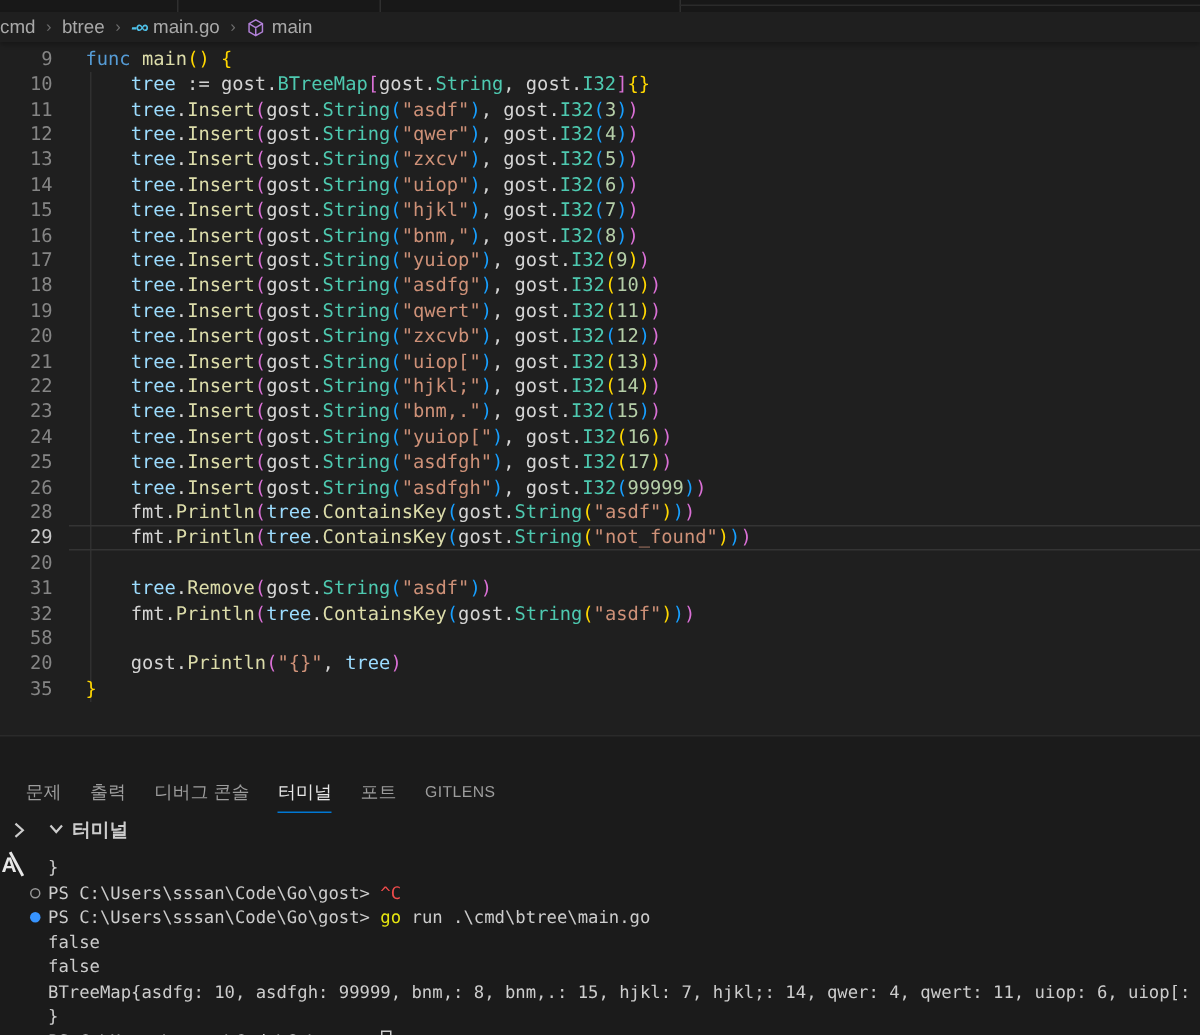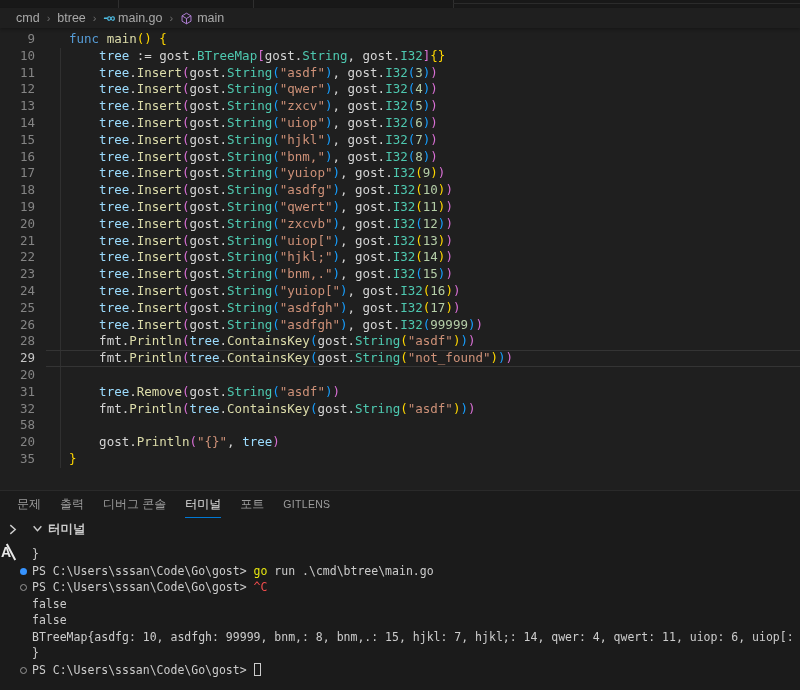--- a/index.html
+++ b/index.html
@@ -7,52 +7,52 @@
   body { font-family:"Liberation Sans", sans-serif; }
 
   .app { position:relative; width:800px; height:690px; }
 
   
   .topstrip { position:relative; height:8px; background:var(--strip-bg,#181818); }
   .tab-sep { position:absolute; top:0; width:1px; height:8px; background:#2f2f2f; }
   .tab-hline { position:absolute; top:3px; left:453px; right:0; height:1px; background:#2b2b2b; }
 
   
-  .breadcrumb { height:20px; display:flex; align-items:center; padding-left:16px;
+  .breadcrumb { height:20px; display:flex; align-items:center; 
     background:var(--editor-bg,#1f1f1f); color:var(--breadcrumb-fg,#a9a9a9); font-size:12.5px;
     box-shadow:0 2px 3px rgba(0,0,0,0.25); position:relative; z-index:2;text-align:center; }
   .bc-item { display:flex; align-items:center; gap:4px; cursor:pointer; }
   .bc-sep { color:#6e6e6e; margin:0 7px; font-size:11px; }
   .go-icon { color:var(--go-icon,#4fc1e9); font-weight:bold; font-style:italic; font-size:12px; letter-spacing:-1px; }
   .ns-icon svg { display:block; }
 
   
   .editor { position:relative; height:462px; background:var(--editor-bg,#1f1f1f);
     font-family:"DejaVu Sans Mono","Liberation Mono",monospace; font-size:12.5px; padding-top:3px; }
   .indent-guide { position:absolute; left:60px; top:20px; width:1px; height:420px; background:#303030; }
   .ed-line { position:relative; height:16.8px; line-height:16.8px; white-space:pre; }
   .ed-num { display:inline-block; width:35px; text-align:right; color:var(--line-number,#858585); }
-  .ed-code { margin-left:34px; }
+  .ed-code { margin-left:22px; }
   .ed-line.current .ed-num { color:var(--line-number-active,#c6c6c6); }
   .ed-line.current::before { content:""; position:absolute; left:46px; right:0; top:0; bottom:0;
     border-top:1px solid #343434; border-bottom:1px solid #343434; pointer-events:none; }
   .tk-kw  { color:var(--keyword,#569cd6); }
   .tk-fn  { color:var(--function,#dcdcaa); }
   .tk-var { color:var(--variable,#9cdcfe); }
   .tk-type{ color:var(--type,#4ec9b0);text-align:right; }
   .tk-str { color:var(--string,#ce9178); }
   .tk-num { color:var(--number,#b5cea8); }
   .tk-txt { color:var(--text,#d4d4d4); }
   .tk-b1  { color:var(--bracket-gold,#ffd700); }
   .tk-b2  { color:var(--bracket-pink,#da70d6); }
   .tk-b3  { color:var(--bracket-blue,#179fff); }
 
   
   .panel { height:200px; background:var(--panel-bg,#1b1b1b); border-top:1px solid #2a2a2a; }
-  .panel-tabs { height:27px; display:flex; align-items:center; padding-left:17px; }
+  .panel-tabs { height:27px; display:flex; align-items:center; padding-left:17px;margin-top:24px; }
   .p-tab { margin-right:19px; font-size:12px; color:#9d9d9d; cursor:pointer; height:27px;
     display:flex; align-items:center; border-bottom:1px solid transparent; }
   .p-tab.small { font-size:10.5px; letter-spacing:0.3px; }
   .p-tab.active { color:#e7e7e7; border-bottom:1px solid var(--accent,#0078d4); }
 
   .term-header { height:23px; display:flex; align-items:center; color:#cccccc; font-size:12.5px; }
   .hdr-chev { margin-left:7px; cursor:pointer; display:flex; align-items:center; }
   .term-dropdown { margin-left:14px; display:flex; align-items:center; gap:5px; cursor:pointer; font-weight:bold; }
 
   .term-body { position:relative; height:149px; overflow:hidden; padding:5px 0 0 32px;
@@ -167,22 +167,22 @@
       </span>
     </div>
 
     <div class="term-body">
       <div class="ime">
         <span>A</span>
         <span class="ime-slash"></span>
       </div>
       <div id="terminal-lines">
           <div class="t-line"><span class="ts-fg">}</span></div>
+          <div class="t-line"><span class="t-deco outline"></span><span class="ts-fg">PS C:\Users\sssan\Code\Go\gost&gt; </span><span class="ts-red">^C</span></div>
           <div class="t-line"><span class="t-deco filled"></span><span class="ts-fg">PS C:\Users\sssan\Code\Go\gost&gt; </span><span class="ts-yellow">go</span><span class="ts-fg"> run .\cmd\btree\main.go</span></div>
-          <div class="t-line"><span class="t-deco outline"></span><span class="ts-fg">PS C:\Users\sssan\Code\Go\gost&gt; </span><span class="ts-red">^C</span></div>
           <div class="t-line"><span class="ts-fg">false</span></div>
           <div class="t-line"><span class="ts-fg">false</span></div>
           <div class="t-line"><span class="ts-fg">BTreeMap{asdfg: 10, asdfgh: 99999, bnm,: 8, bnm,.: 15, hjkl: 7, hjkl;: 14, qwer: 4, qwert: 11, uiop: 6, uiop[: 13,</span></div>
           <div class="t-line"><span class="ts-fg">}</span></div>
           <div class="t-line"><span class="t-deco outline"></span><span class="ts-fg">PS C:\Users\sssan\Code\Go\gost&gt; </span><span class="t-cursor"></span></div>
         </div>
     </div>
   </div>
 
 </div>

